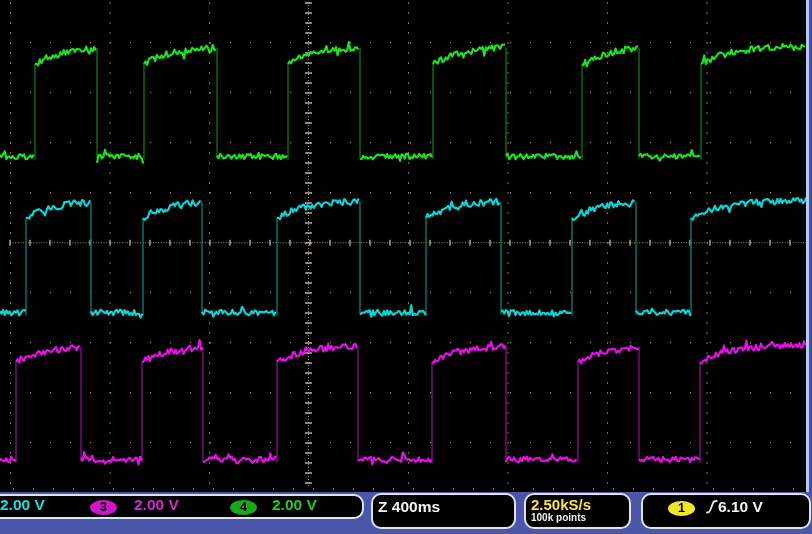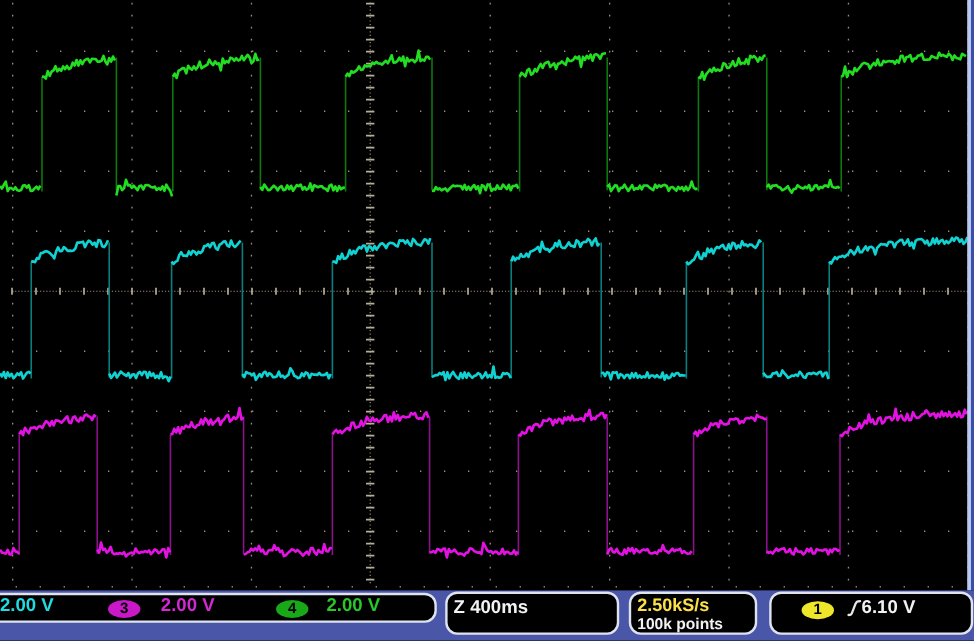--- a/index.html
+++ b/index.html
@@ -18,21 +18,21 @@
   .ro.cy{color:#20dce0;left:0px;}
   .ro.mg{color:#d428d4;left:134px;}
   .ro.gr{color:#28c828;left:272px;}
   .badge{position:absolute;width:27px;height:15px;border-radius:50%;color:#000;
          font-weight:bold;font-size:12.5px;text-align:center;line-height:15px;top:8px;}
   .badge.b3{left:90px;background:#c818c8;}
   .badge.b4{left:230px;background:#18a818;}
   .badge.b1{left:668px;background:#ede62a;top:8.5px;}
   .zlabel{position:absolute;left:378px;top:6px;color:#f2f2f2;font-weight:bold;font-size:15.5px;text-align:right;}
   .sline1{position:absolute;left:531px;top:4px;color:#fde047;font-weight:bold;font-size:15px;}
-  .sline2{position:absolute;left:531px;top:19.5px;color:#f2f2f2;font-weight:bold;font-size:13px;}
+  .sline2{position:absolute;left:531px;top:19.5px;color:#f2f2f2;font-weight:bold;font-size:10px;}
   .tlevel{position:absolute;left:718px;top:6px;width:84px;text-align:left;color:#f2f2f2;
           font-weight:bold;font-size:15.5px;}
   .tslope{position:absolute;left:706px;top:8px;}
 </style>
 </head>
 <body>
 
 <div class="root">
 
   <svg id="wave-svg" width="812" height="492" viewBox="0 0 812 492">

